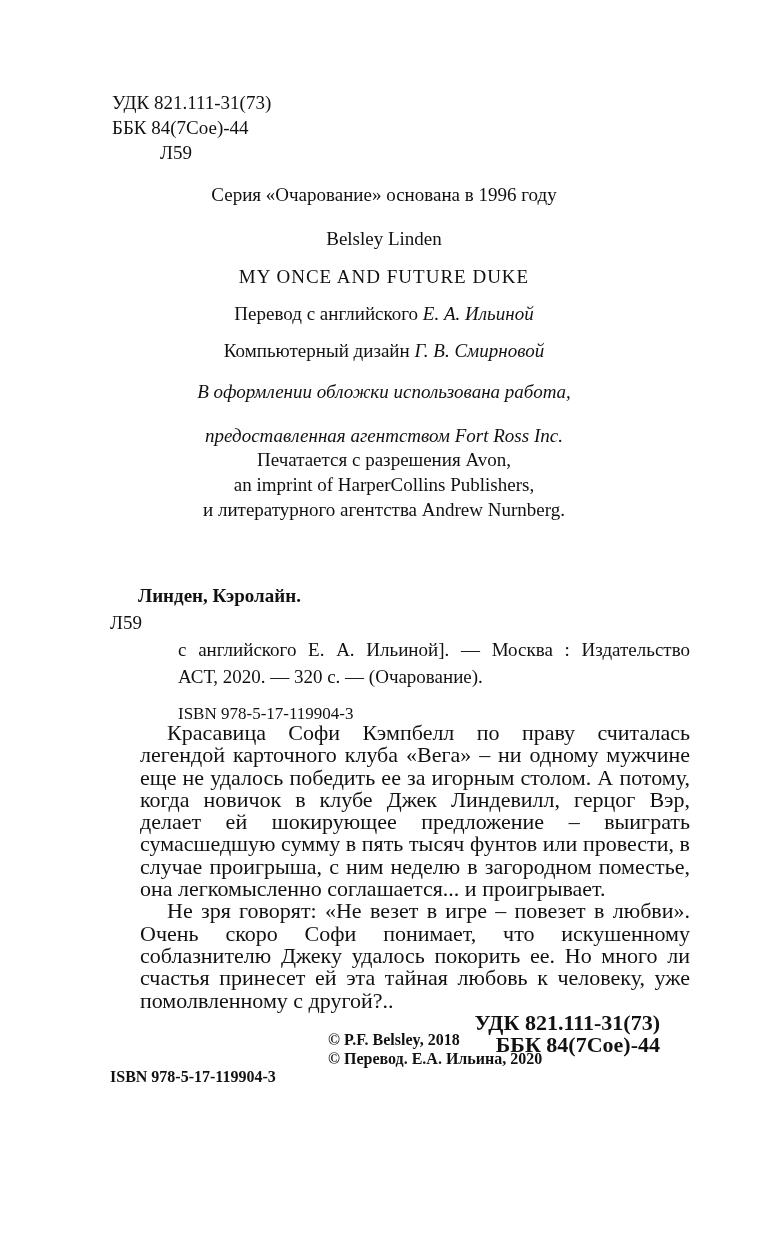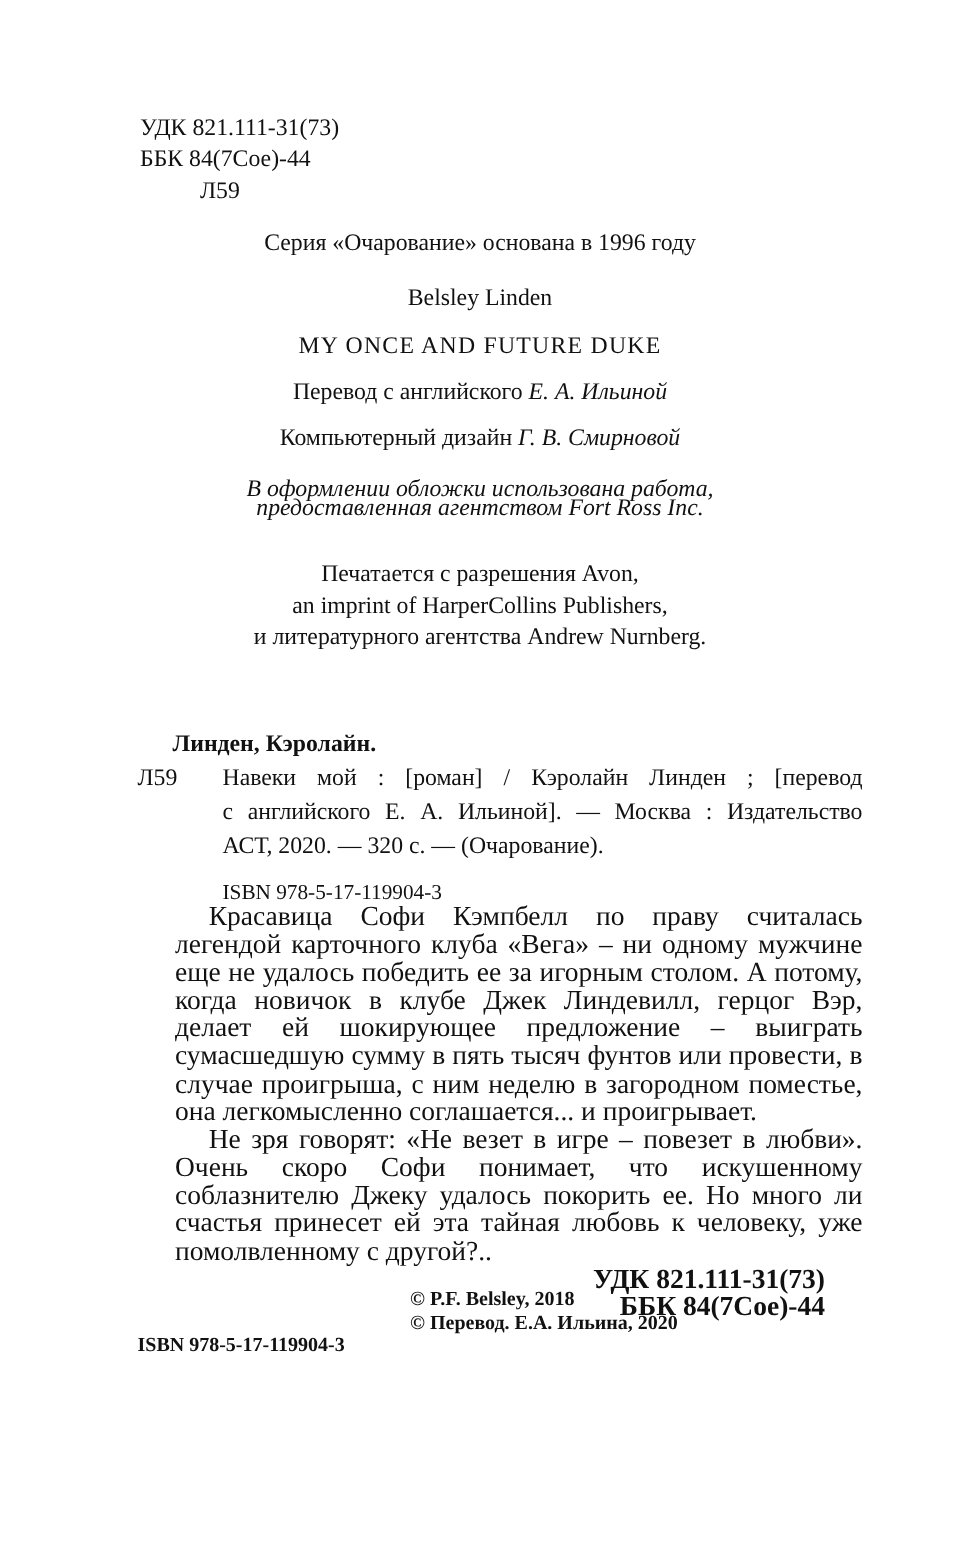--- a/index.html
+++ b/index.html
@@ -85,31 +85,30 @@
 <div class="abs center lg" style="top:303px;">
   <span>Перевод с английского</span>
   <span class="ital">Е. А. Ильиной</span>
 </div>
 <div class="abs center lg" style="top:340px;">
   <span>Компьютерный дизайн</span>
   <span class="ital">Г. В. Смирновой</span>
 </div>
 
 <div class="abs center lg ital" style="top:381px;">В оформлении обложки использована работа,</div>
-<div class="abs center lg ital" style="top:396px;font-family:Liberation Serif, serif;">предоставленная агентством Fort Ross Inc.</div>
+<div class="abs center lg ital" style="top:425px;font-family:Liberation Serif, serif;">предоставленная агентством Fort Ross Inc.</div>
 
 <div class="abs center lg" style="top:449px;">Печатается с разрешения Avon,</div>
 <div class="abs center lg" style="top:474px;">an imprint of HarperCollins Publishers,</div>
 <div class="abs center lg" style="top:499px;">и литературного агентства Andrew Nurnberg.</div>
 
 <div class="bib-block">
   <div class="bib-author">Линден, Кэролайн.</div>
   <div class="bib-line">
     <span class="bib-mark">Л59</span>
-    <span class="bib-text">Навеки мой : [роман] / Кэролайн Линден ; [перевод</span>
   </div>
   <div class="bib-cont">с английского  Е. А. Ильиной]. — Москва : Издательство</div>
   <div class="bib-last">АСТ, 2020. — 320 с. — (Очарование).</div>
   <div class="bib-isbn sm" style="font-size:17px;">ISBN 978-5-17-119904-3</div>
 </div>
 
 <div class="annot">
   <p>Красавица Софи Кэмпбелл по праву считалась легендой карточного клуба «Вега» – ни одному мужчине еще не удалось победить ее за игорным столом. А потому, когда новичок в клубе Джек Линдевилл, герцог Вэр, делает ей шокирующее предложение – выиграть сумасшедшую сумму в пять тысяч фунтов или провести, в случае проигрыша, с ним неделю в загородном поместье, она легкомысленно соглашается... и проигрывает.</p>
   <p>Не зря говорят: «Не везет в игре – повезет в любви». Очень скоро Софи понимает, что искушенному соблазнителю Джеку удалось покорить ее. Но много ли счастья принесет ей эта тайная любовь к человеку, уже помолвленному с другой?..</p>
   <p class="codes">УДК 821.111-31(73)</p>

